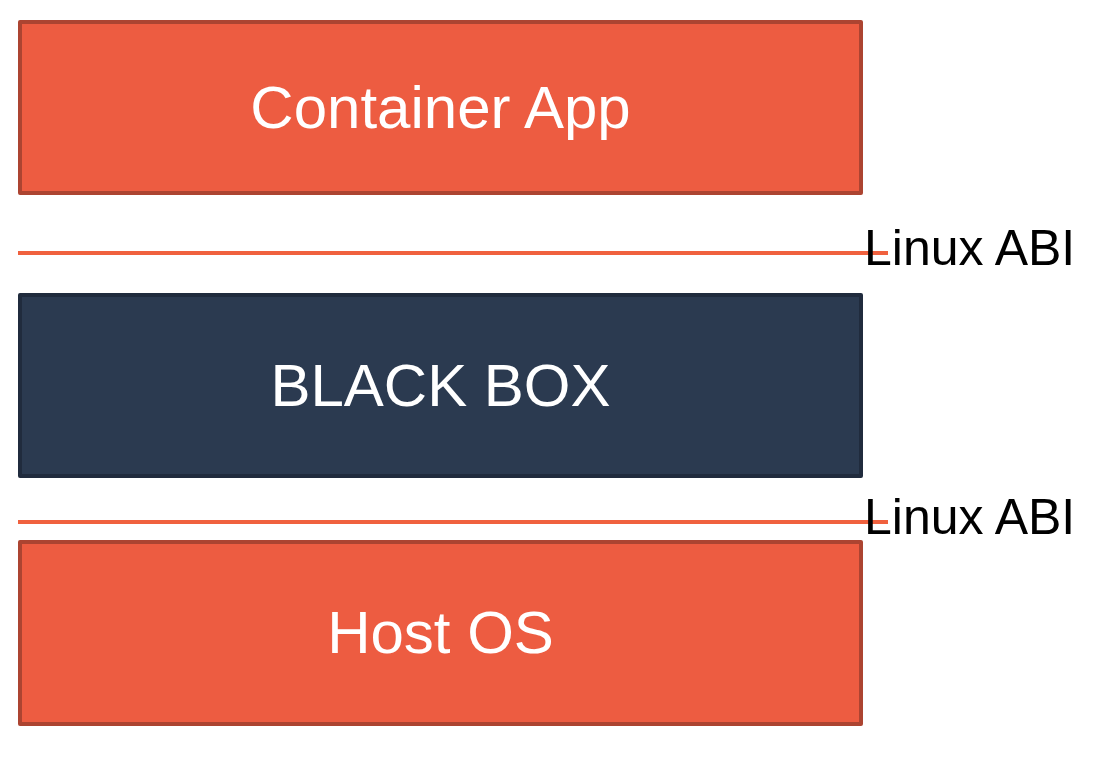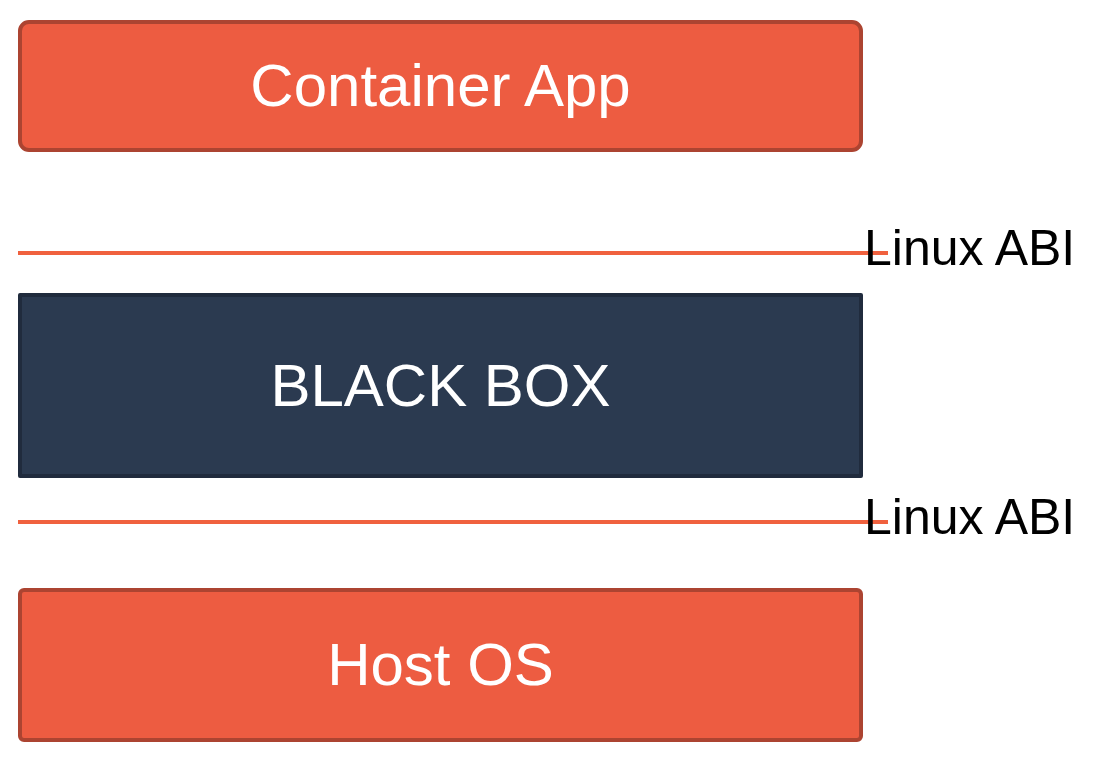--- a/index.html
+++ b/index.html
@@ -36,23 +36,23 @@
   }
   .layer-orange {
     background: #ED5C41;
     border-color: #AC4431;
   }
   .layer-navy {
     background: #2B3A50;
     border-color: #202B3D;
     text-align: right;
   }
-  #layer-container-app { top: 20px;  height: 132px; border-radius: 11px; }
+  #layer-container-app { top: 20px;  height: 175px; }
   #layer-black-box     { top: 293px; height: 185px; }
-  #layer-host-os       { top: 588px; height: 154px; border-radius: 6px; }
+  #layer-host-os       { top: 540px; height: 186px; }
 
   .abi-line {
     position: absolute;
     left: 18px;
     width: 870px;
     height: 4px;
     background: #F0613E;
   }
   #abi-line-top    { top: 251px; }
   #abi-line-bottom { top: 520px; }

